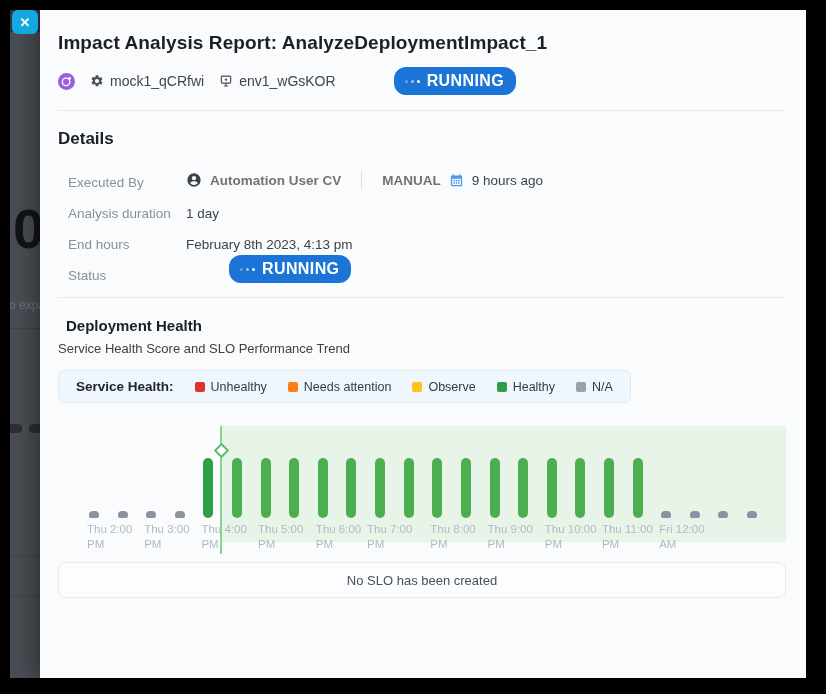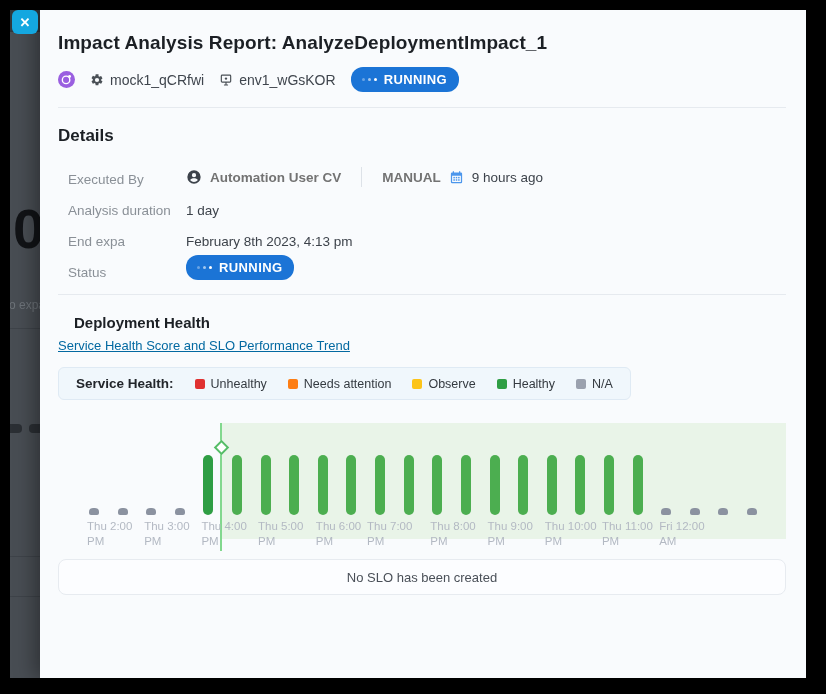--- a/index.html
+++ b/index.html
@@ -31,42 +31,42 @@
   .drawer {
     position:absolute; left:30px; top:0; width:766px; height:668px;
     background:#f9fbfd; box-shadow:-6px 0 18px rgba(0,0,0,.35); overflow:hidden;
   }
   .drawer-header { padding:20px 20px 0 18px; }
   .drawer-title { margin:2px 0 0 0; font-size:19px; font-weight:700; color:#1c2025; letter-spacing:.1px; }
   .meta-row { display:flex; align-items:center; gap:15px; margin-top:13px; }
   .meta-item { display:flex; align-items:center; gap:6px; font-size:14px; color:#3f454d; }
   .badge {
     display:inline-flex; align-items:center; gap:7px; background:#1b74d6; color:#fff;
-    font-size:13px; font-weight:700; letter-spacing:.4px; padding:5px 12px 5px 11px; border-radius:12px;
+    font-size:16px; font-weight:700; letter-spacing:.4px; padding:5px 12px 5px 11px; border-radius:12px;margin-left:43px;
   }
   .dots { display:inline-flex; align-items:center; gap:3px; }
   .dots i { width:3px; height:3px; border-radius:50%; background:#fff; display:inline-block; }
   .dots i:nth-child(1){ opacity:.35; } .dots i:nth-child(2){ opacity:.6; } .dots i:nth-child(3){ opacity:1; }
   .divider { height:1px; background:#e6eaef; }
   .hdr-divider { margin-top:15px; }
 
   
   .details { padding:12px 20px 0 18px; }
   .section-heading { margin:6px 0 10px 0; font-size:17px; font-weight:700; color:#1c2025; }
   .d-row { display:flex; align-items:flex-end; min-height:31px; font-size:13.5px; }
   .d-label { width:118px; flex-shrink:0; color:#8a9097; padding-left:10px; }
   .d-value { color:#3d434b; display:flex; align-items:center; gap:8px; }
   .strong { font-weight:700; color:#737373; }
   .vdiv { width:1px; height:20px; background:#dde2e8; margin:0 12px; }
   .details-divider { margin-top:14px; }
 
   
   .health { padding:15px 20px 0 18px; }
-  .health-heading { margin:4px 0 0 16px; font-size:15px; font-weight:700; color:#1c2025; }
-  .health-subtitle { margin:7px 0 0 0; font-size:13px; color:#0369a1;text-decoration:underline; }
+  .health-heading { margin:4px 0 0 8px; font-size:15px; font-weight:700; color:#1c2025; }
+  .health-subtitle { margin:7px 0 0 0; font-size:13px; color:#404040; }
   .legend {
     display:inline-flex; align-items:center; gap:21px; margin-top:14px;
     background:#f0f7fc; border:1px solid #dfeaf4; border-radius:6px; padding:8px 17px; 
   }
   .legend-title { font-weight:700; font-size:13.5px; color:#22262b; }
   .legend-item { display:flex; align-items:center; gap:6px; font-size:12.5px; color:#343a40; }
   .legend-sq { width:10px; height:10px; border-radius:2px; flex-shrink:0; }
 
   .chart-wrap { position:relative; height:128px; margin-top:23px; }
   .impact-window { position:absolute; top:0; height:116px; }
@@ -174,21 +174,21 @@
           </span>
           <span>9 hours ago</span>
         </span>
       </div>
 
       <div class="d-row">
         <span class="d-label">Analysis duration</span>
         <span class="d-value">1 day</span>
       </div>
       <div class="d-row">
-        <span class="d-label">End expa</span>
+        <span class="d-label">End hours</span>
         <span class="d-value">February 8th 2023, 4:13 pm</span>
       </div>
       <div class="d-row">
         <span class="d-label">Status</span>
         <span class="d-value">
           <span class="badge" style="background: rgb(27, 116, 214);">
             <span class="dots">
                 <i></i>
                 <i></i>
                 <i></i>

